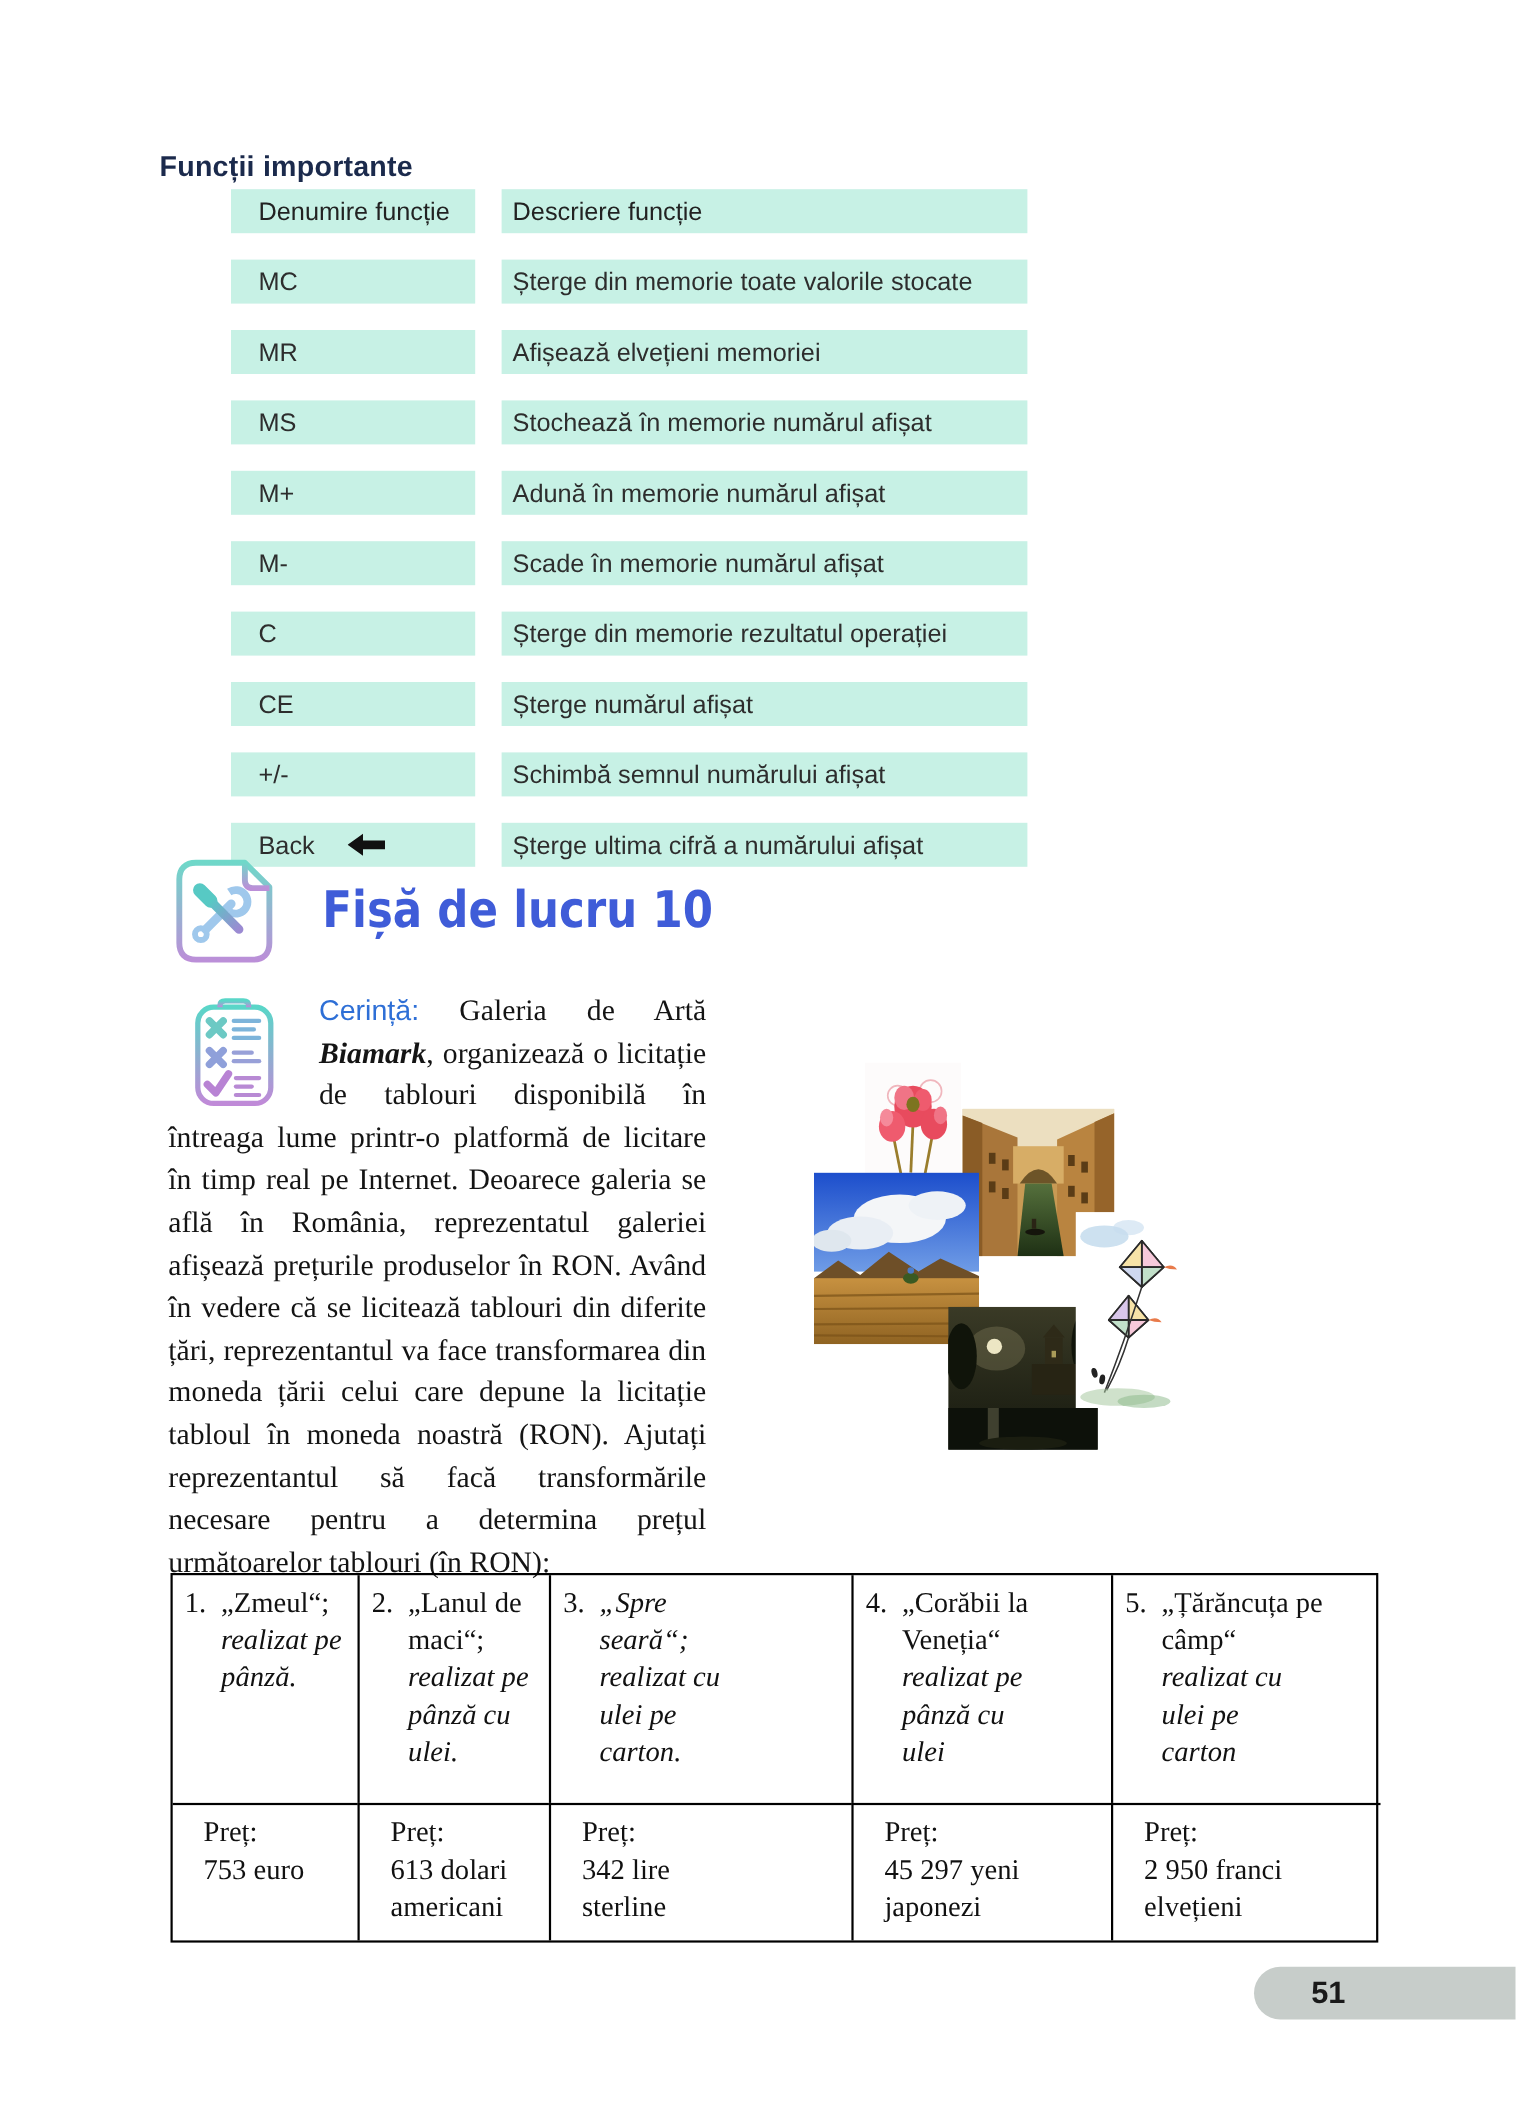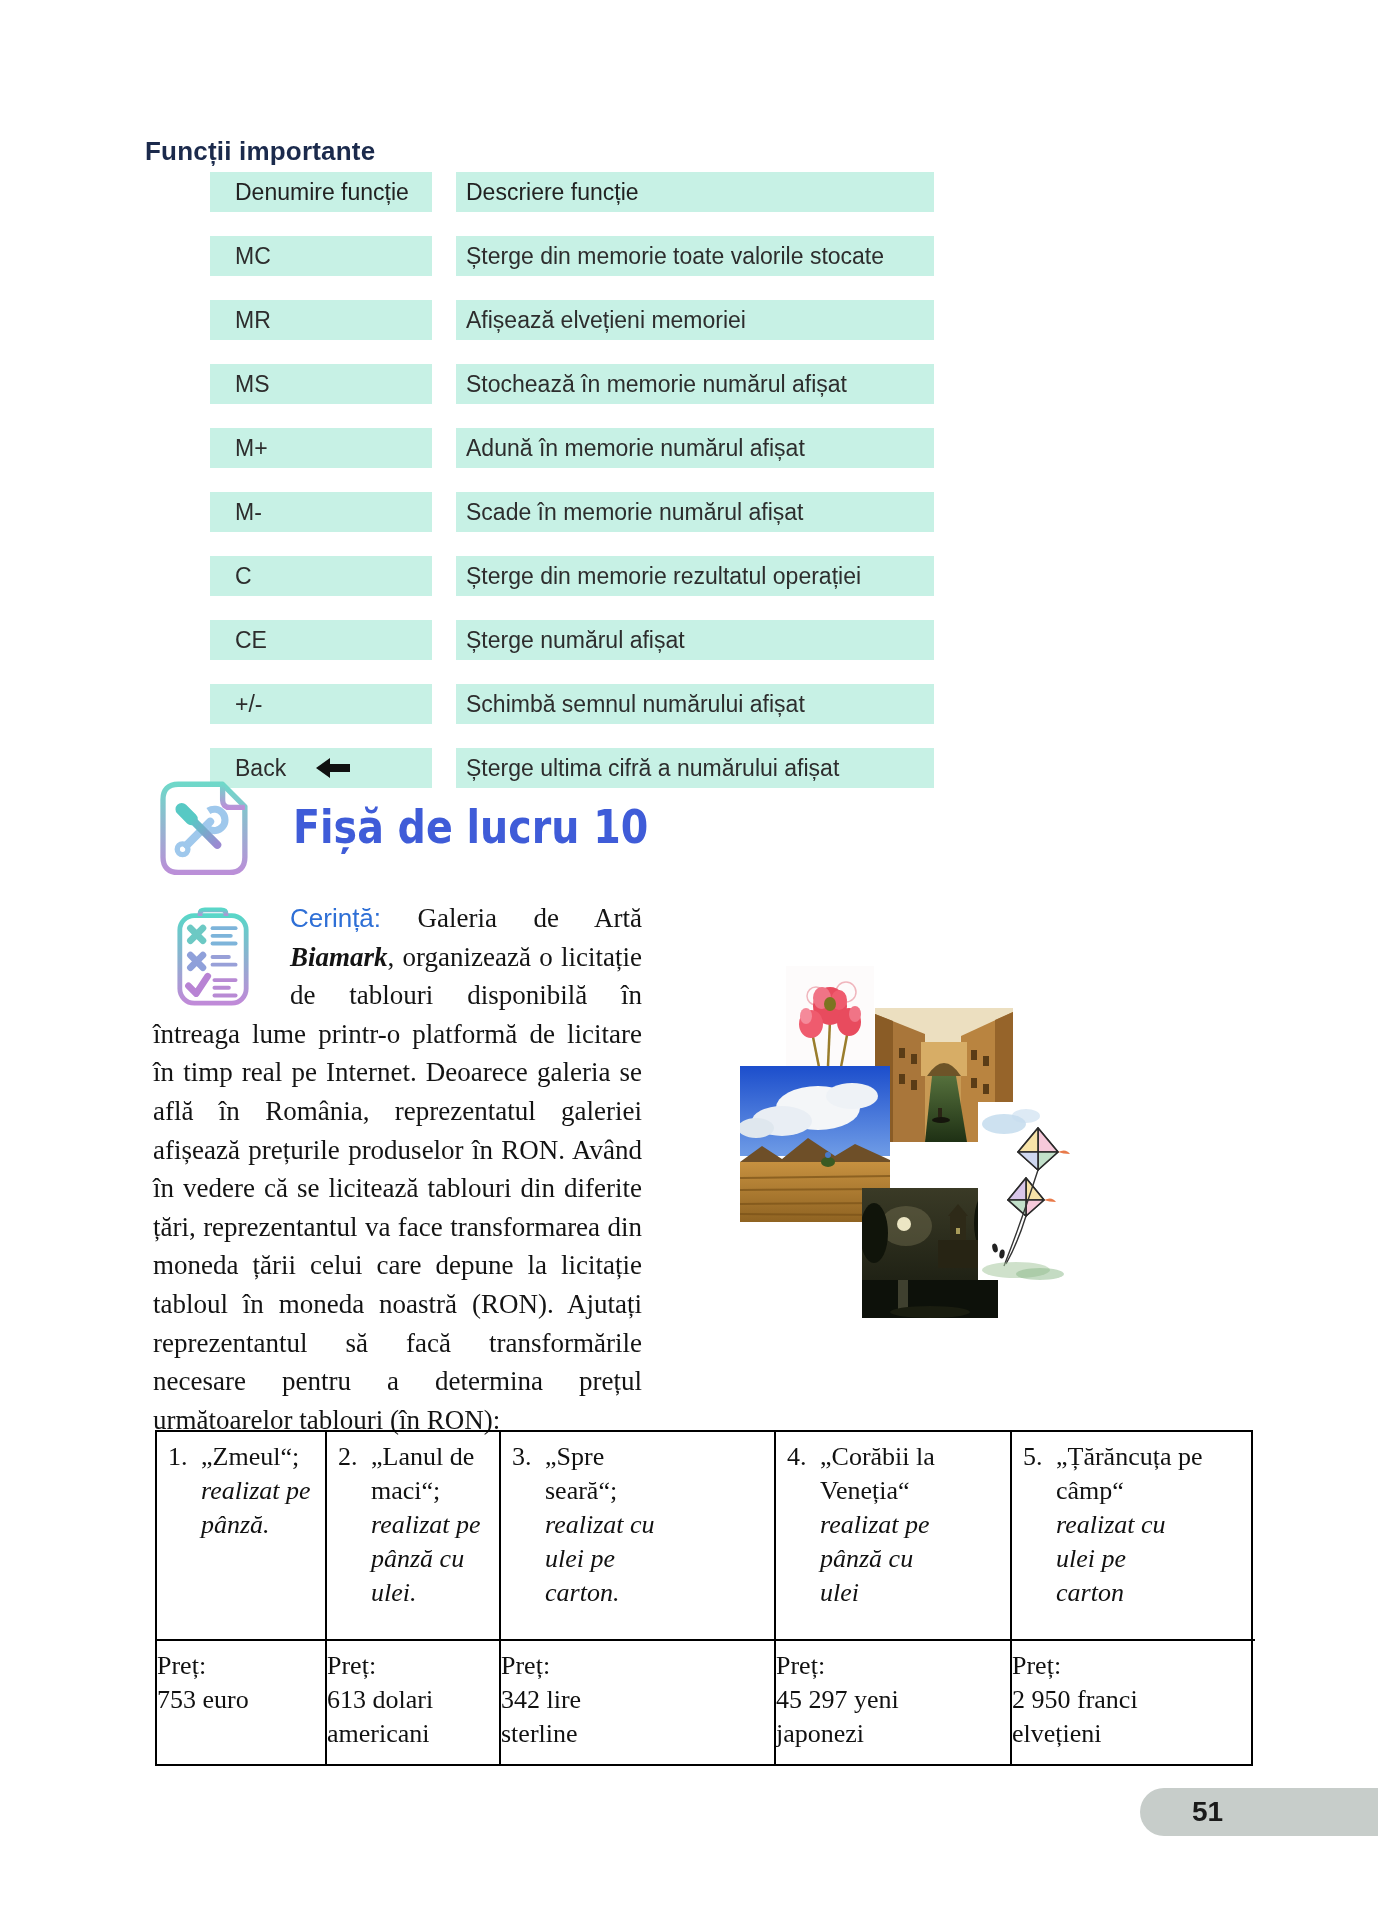--- a/index.html
+++ b/index.html
@@ -42,24 +42,24 @@
   .p-kites{left:978px;top:1102px;background:#ffffff;}
 
   
   .ptable{position:absolute;left:155px;top:1430px;width:1098px;
           display:grid;grid-template-columns:168px 174px 275px 236px 245px;
           grid-template-rows:207px 125px;border:2px solid #000;box-sizing:border-box;
           font-family:"Liberation Serif",serif;font-size:26px;line-height:34px;color:#111;}
   .pcell{position:relative;border-left:2px solid #000;box-sizing:border-box;
          padding:8px 6px 4px 44px;overflow:hidden;}
   .pcell.first{border-left:none;}
-  .pcell.r2{border-top:2px solid #000;padding-left:0;}
+  .pcell.r2{border-top:2px solid #000;padding-left:28px;}
   .pnum{position:absolute;left:11px;top:8px;}
   .ptname{display:block;}
-  .w130{max-width:130px;} .w120{max-width:120px;} .w110{max-width:110px;} .w160{max-width:160px;}
+  .w130{max-width:130px;} .w120{max-width:120px;} .w110{max-width:110px;font-style:italic;} .w160{max-width:160px;}
   .ptech{display:block;font-style:italic;max-width:118px;}
   .ptech.w125{max-width:125px;}
   .plabel{display:block;}
   .pprice{display:block;max-width:162px;}
 
   
   .pill{position:absolute;left:1140px;top:1788px;width:238px;height:48px;background:#c7cdca;
         border-radius:24px 0 0 24px;}
   .pill span{position:absolute;left:52px;top:8px;font-size:28px;font-weight:bold;color:#1a1a1a;}
 </style>

